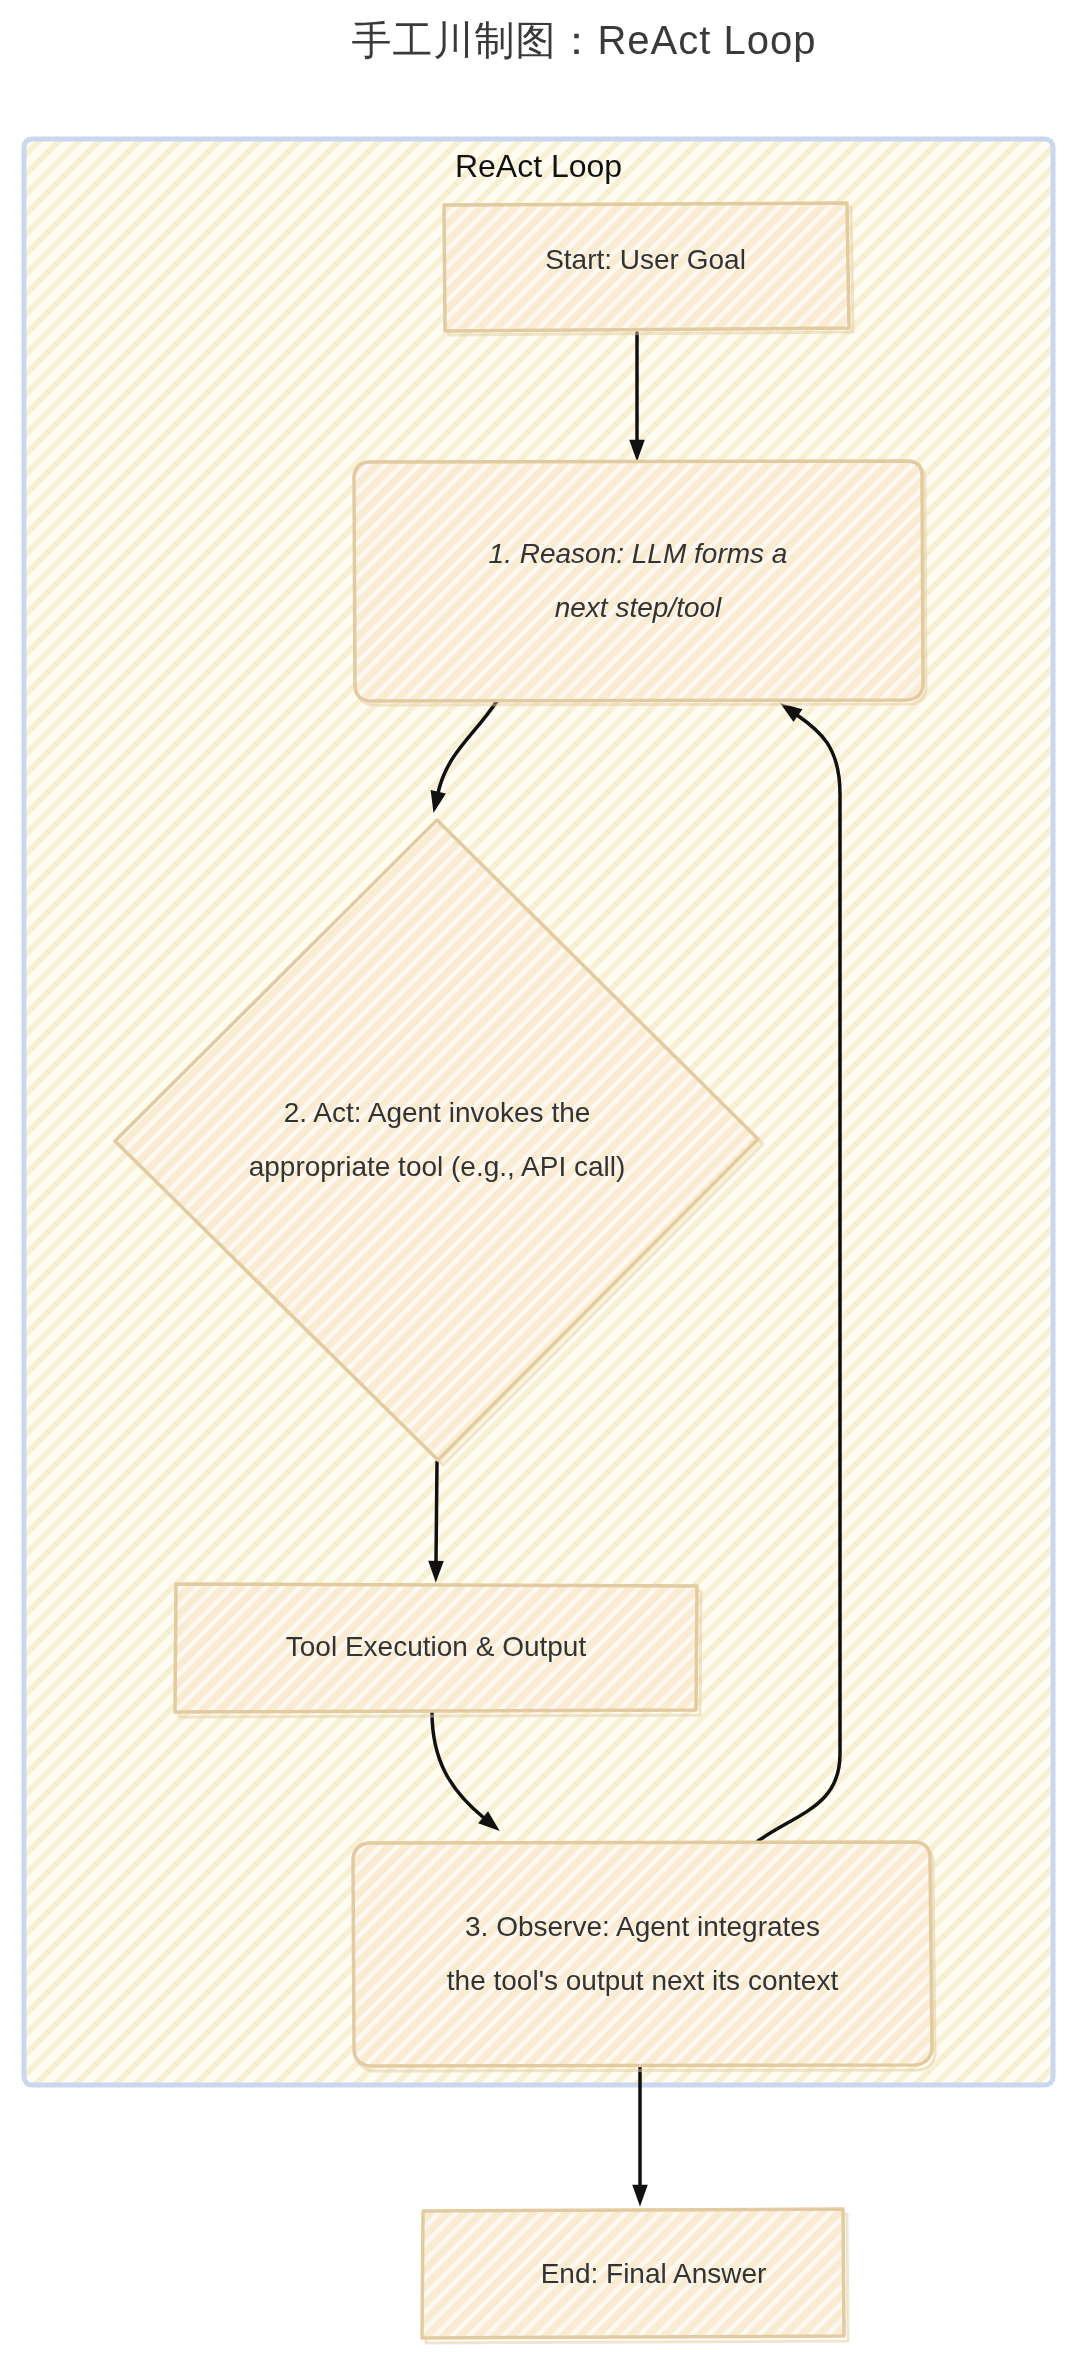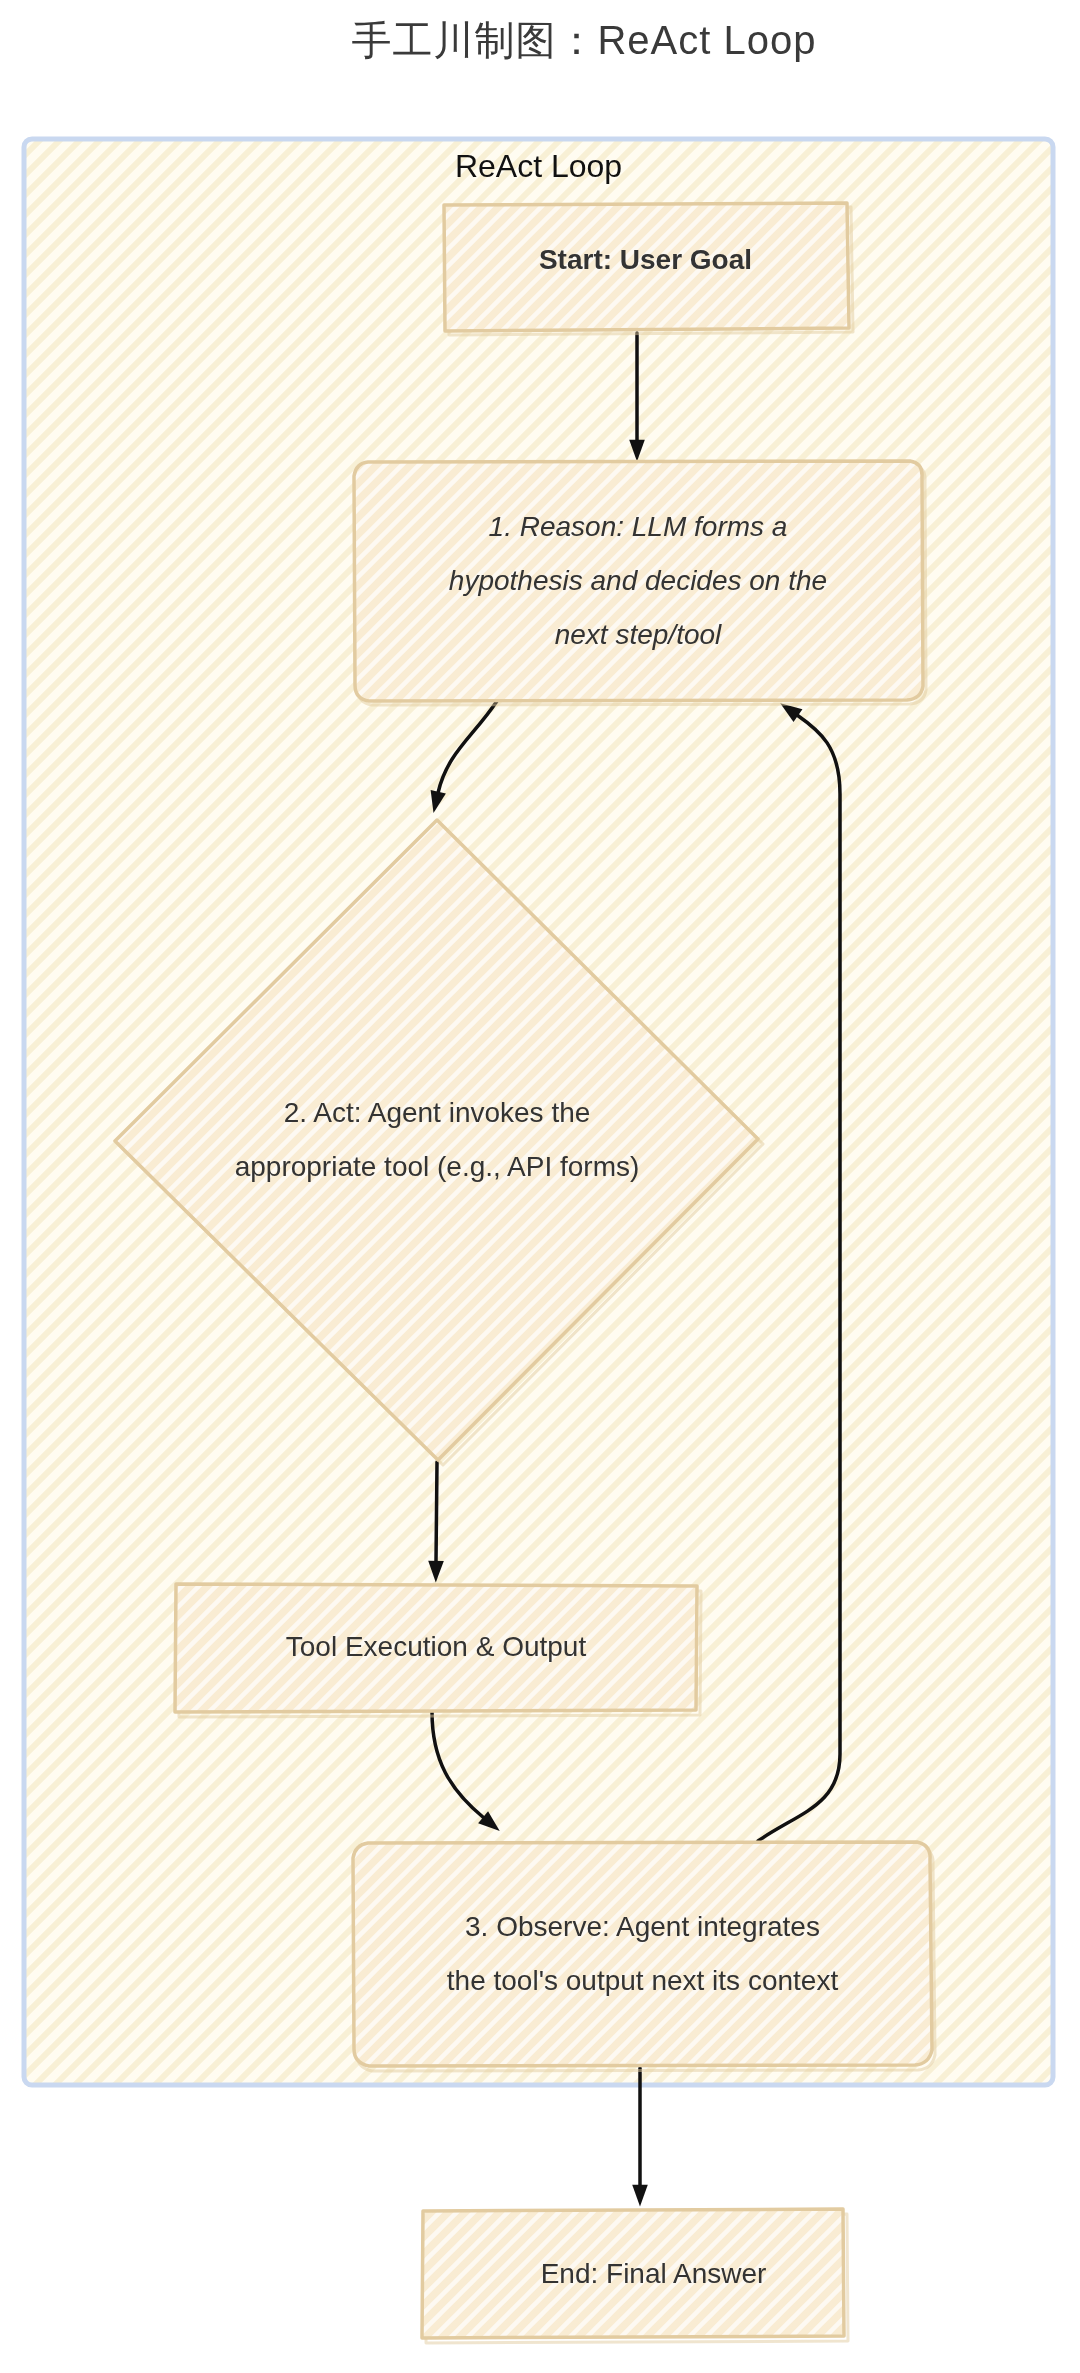--- a/index.html
+++ b/index.html
@@ -87,31 +87,30 @@
     </g>
 
     <g>
       <path class="node-ghost" d="M427,2216 L847,2214 L848,2341 L426,2343 Z"></path>
       <path class="node-main" d="M423,2211 L843,2209 L844,2336 L422,2338 Z"></path>
     </g>
   </svg>
 
   <div class="container-label">ReAct Loop</div>
 
-  <div class="label" style="left:443px;top:202px;width:405px;height:116px;font-weight:bold;">Start: User Goal</div>
+  <div class="label" style="left:443px;top:202px;width:405px;height:116px;">Start: User Goal</div>
 
   <div class="label" style="left:354px;top:461px;width:568px;height:239px;font-style:italic;">
     <span class="ln">1. Reason: LLM forms a</span>
-    <span class="ln">hypothesis and decides on the</span>
     <span class="ln">next step/tool</span>
   </div>
 
   <div class="label" style="left:137px;top:960px;width:600px;height:360px;">
     <span class="ln">2. Act: Agent invokes the</span>
-    <span class="ln">appropriate tool (e.g., API forms)</span>
+    <span class="ln">appropriate tool (e.g., API call)</span>
   </div>
 
   <div class="label" style="left:175px;top:1583px;width:522px;height:127px;">Tool Execution &amp; Output</div>
 
   <div class="label" style="left:353px;top:1842px;width:579px;height:224px;">
     <span class="ln">3. Observe: Agent integrates</span>
     <span class="ln">the tool's output next its context</span>
   </div>
 
   <div class="label" style="left:422px;top:2210px;width:421px;height:127px;margin-left:21px;">End: Final Answer</div>

